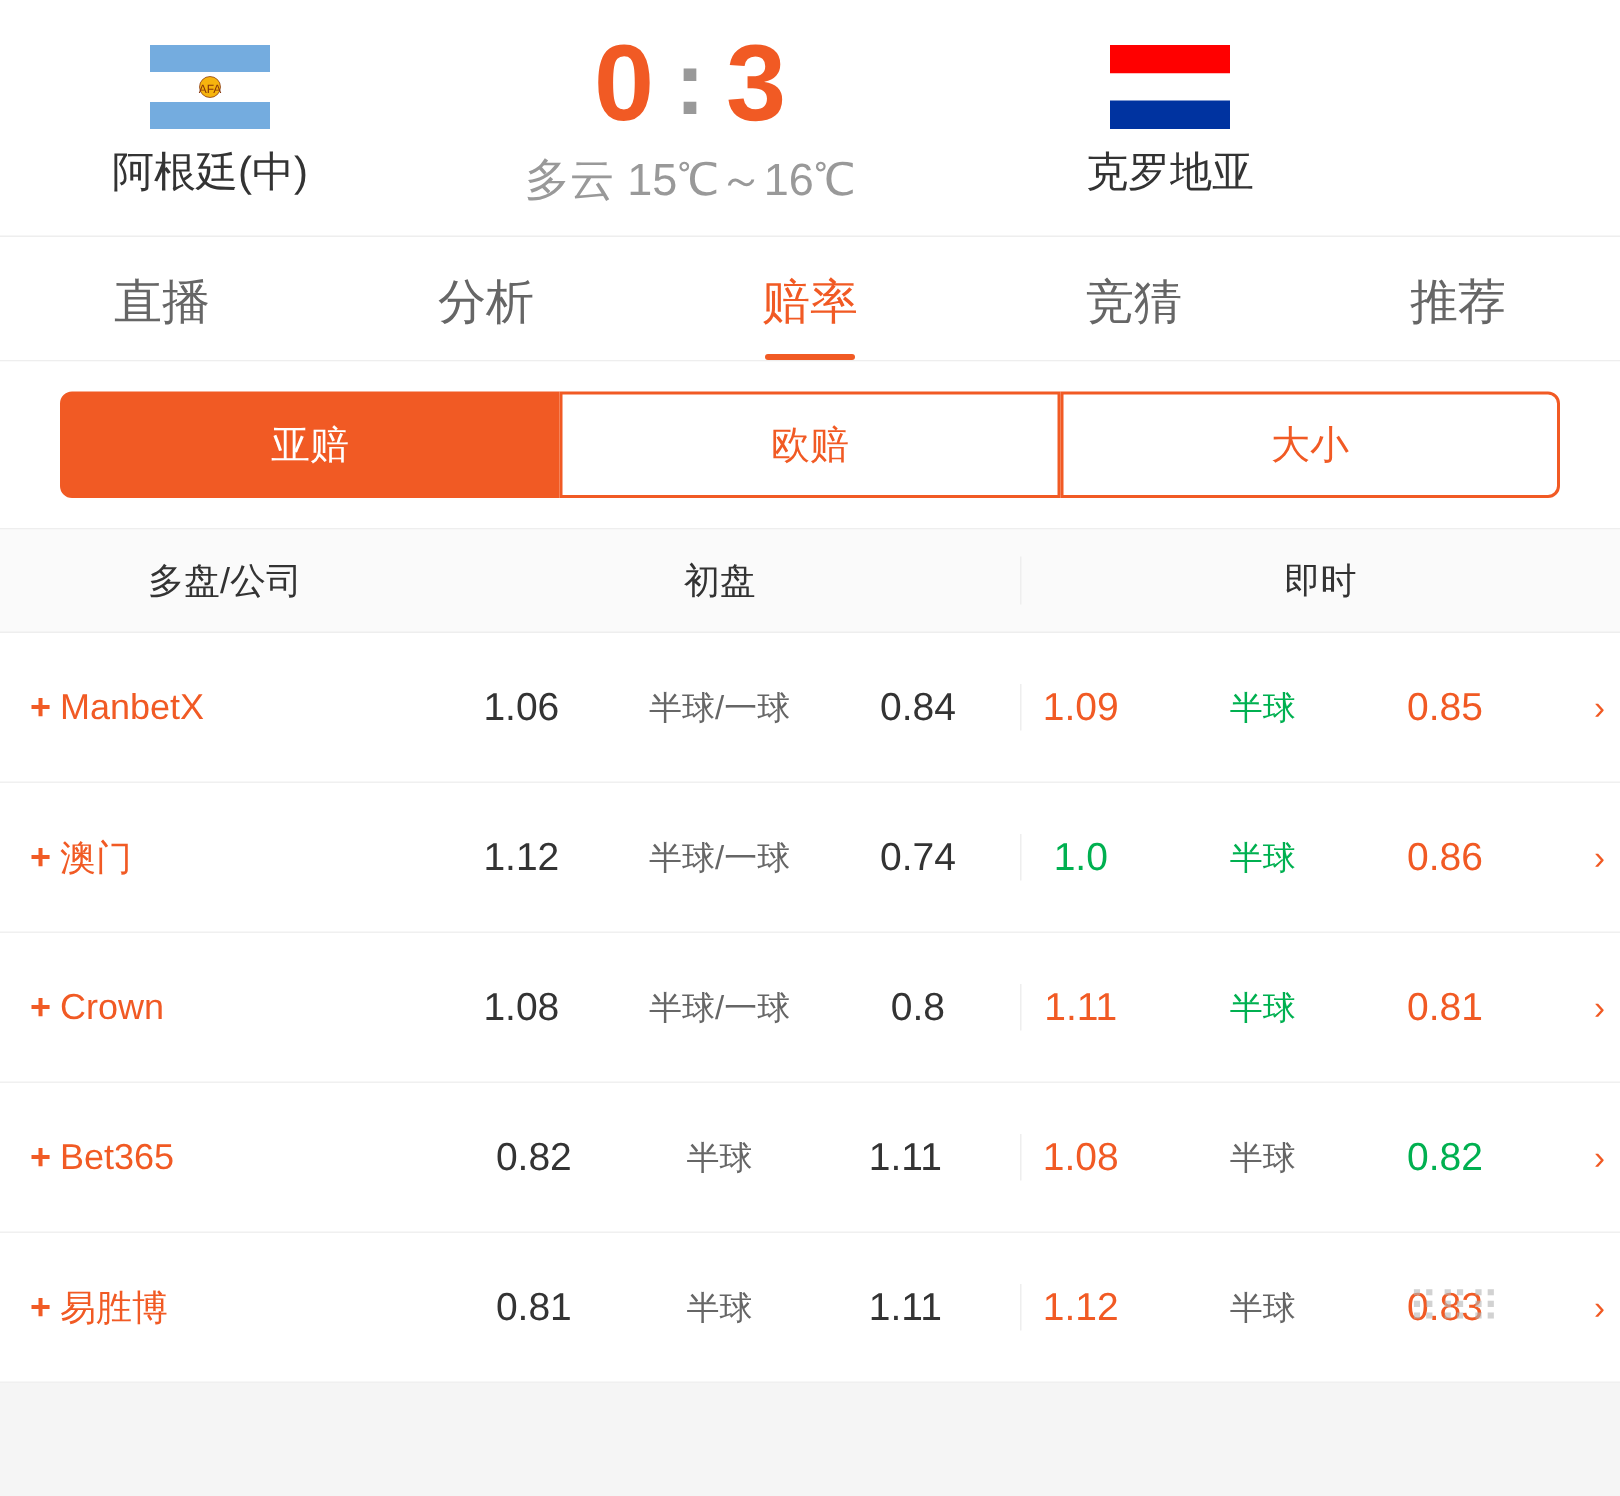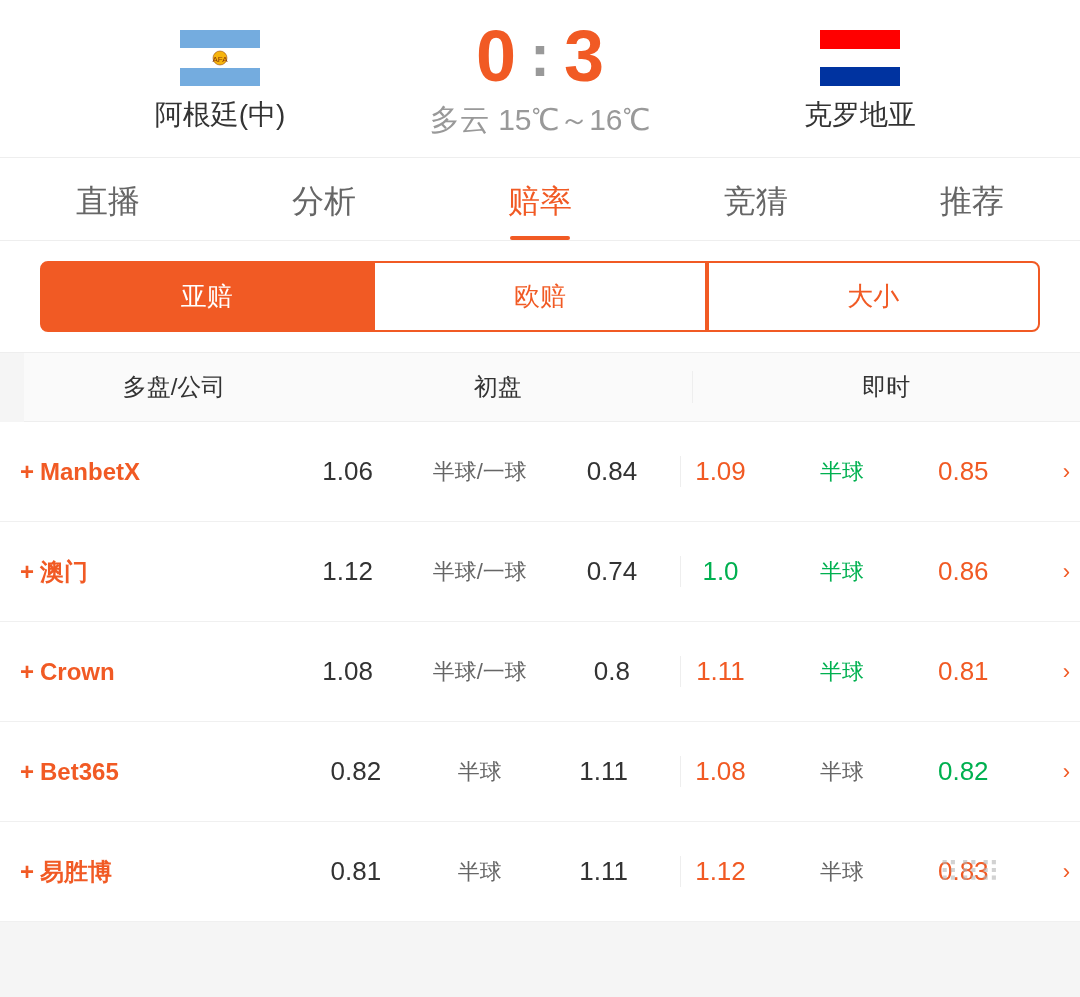--- a/index.html
+++ b/index.html
@@ -10,21 +10,20 @@
       min-height: 997px;
       overflow-x: hidden;
     }
 
     
     .match-header {
       background: #fff;
       padding: 20px 0 16px;
       display: flex;
       align-items: center;
-      justify-content: center;
       gap: 0;
       border-bottom: 1px solid #eee;
     }
     .team-section {
       display: flex;
       flex-direction: column;
       align-items: center;
       width: 280px;
     }
     .team-flag {
@@ -134,21 +133,20 @@
       background: #f15a24;
       color: #fff;
     }
 
     
     .table-header {
       background: #fafafa;
       display: flex;
       padding: 18px 0;
       border-bottom: 1px solid #eee;
-      margin-left: 24px;
     }
     .col-company {
       width: 280px;
       text-align: center;
       font-size: 24px;
       color: #333;
       padding-left: 20px;
     }
     .col-initial {
       flex: 1;
@@ -181,21 +179,21 @@
       gap: 6px;
     }
     .plus-icon {
       color: #f15a24;
       font-size: 24px;
       font-weight: bold;
     }
     .company-name {
       font-size: 24px;
       color: #f15a24;
-      font-weight: 700;
+      font-weight: 400;
     }
 
     .initial-cell {
       flex: 1;
       display: flex;
       align-items: center;
       justify-content: space-around;
       padding: 0 10px;
     }
     .realtime-cell {

